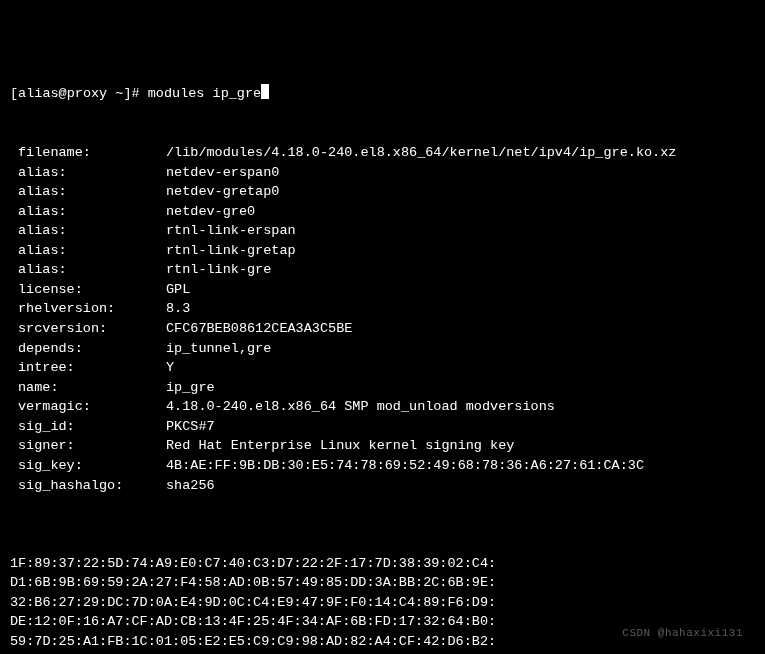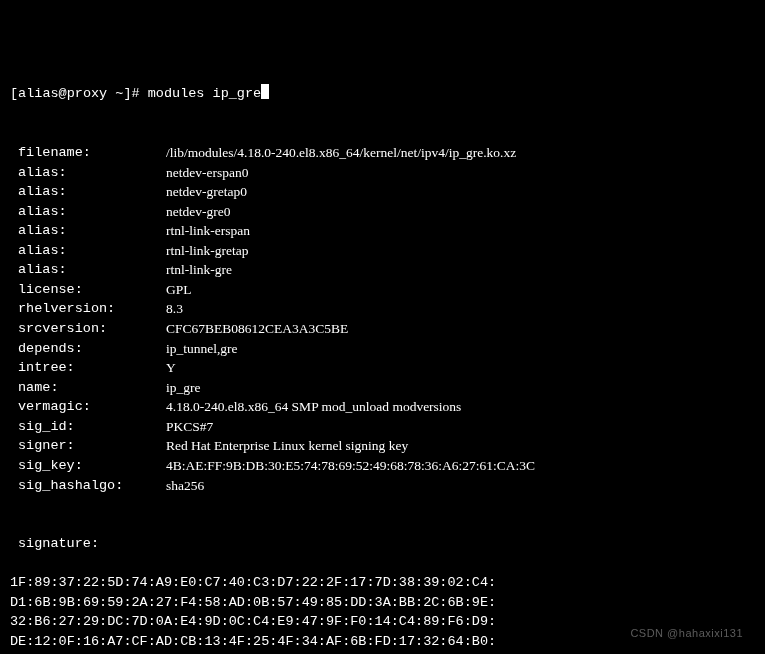--- a/index.html
+++ b/index.html
@@ -10,46 +10,45 @@
       font-size: 13.5px;
       line-height: 1.45;
       padding: 6px 10px;
       width: 765px;
       height: 654px;
       overflow: hidden;
       white-space: pre;
     }
     .line { display: flex; }
     .label { width: 148px; flex-shrink: 0; margin-left: 8px; }
-    .value { flex: 1; font-family: Liberation Serif, serif; }
+    .value { flex: 1; }
     .cursor { display: inline-block; width: 8px; height: 15px; background: #fff; vertical-align: text-bottom; }
     .sig-lines { }
     .watermark {
       position: absolute;
       right: 22px;
       bottom: 12px;
       font-size: 11px;
       color: rgba(180,180,180,0.5);
-      font-family: Liberation Sans, sans-serif;
+      font-family: Liberation Mono, monospace;
       letter-spacing: 0.5px;
       pointer-events: none;
     }
   </style>
 </head>
 <body>
 
 
 
 <div class="line">
   <span><span>[alias@proxy ~]#</span> <span>modules ip_gre</span></span><span class="cursor"></span>
 </div>
 
 <div id="fields"><div class="line"><span class="label">filename:</span><span class="value">/lib/modules/4.18.0-240.el8.x86_64/kernel/net/ipv4/ip_gre.ko.xz</span></div><div class="line"><span class="label">alias:</span><span class="value">netdev-erspan0</span></div><div class="line"><span class="label">alias:</span><span class="value">netdev-gretap0</span></div><div class="line"><span class="label">alias:</span><span class="value">netdev-gre0</span></div><div class="line"><span class="label">alias:</span><span class="value">rtnl-link-erspan</span></div><div class="line"><span class="label">alias:</span><span class="value">rtnl-link-gretap</span></div><div class="line"><span class="label">alias:</span><span class="value">rtnl-link-gre</span></div><div class="line"><span class="label">license:</span><span class="value">GPL</span></div><div class="line"><span class="label">rhelversion:</span><span class="value">8.3</span></div><div class="line"><span class="label">srcversion:</span><span class="value">CFC67BEB08612CEA3A3C5BE</span></div><div class="line"><span class="label">depends:</span><span class="value">ip_tunnel,gre</span></div><div class="line"><span class="label">intree:</span><span class="value">Y</span></div><div class="line"><span class="label">name:</span><span class="value">ip_gre</span></div><div class="line"><span class="label">vermagic:</span><span class="value">4.18.0-240.el8.x86_64 SMP mod_unload modversions</span></div><div class="line"><span class="label">sig_id:</span><span class="value">PKCS#7</span></div><div class="line"><span class="label">signer:</span><span class="value">Red Hat Enterprise Linux kernel signing key</span></div><div class="line"><span class="label">sig_key:</span><span class="value">4B:AE:FF:9B:DB:30:E5:74:78:69:52:49:68:78:36:A6:27:61:CA:3C</span></div><div class="line"><span class="label">sig_hashalgo:</span><span class="value">sha256</span></div></div>
 
 <div class="line">
-  <span class="label">signature:</span>
 </div>
 <div id="sig-rest"><div class="sig-lines">1F:89:37:22:5D:74:A9:E0:C7:40:C3:D7:22:2F:17:7D:38:39:02:C4:</div><div class="sig-lines">D1:6B:9B:69:59:2A:27:F4:58:AD:0B:57:49:85:DD:3A:BB:2C:6B:9E:</div><div class="sig-lines">32:B6:27:29:DC:7D:0A:E4:9D:0C:C4:E9:47:9F:F0:14:C4:89:F6:D9:</div><div class="sig-lines">DE:12:0F:16:A7:CF:AD:CB:13:4F:25:4F:34:AF:6B:FD:17:32:64:B0:</div><div class="sig-lines">59:7D:25:A1:FB:1C:01:05:E2:E5:C9:C9:98:AD:82:A4:CF:42:D6:B2:</div></div>
 
 <div class="watermark">CSDN @hahaxixi131</div>
 
 
 
 
 </body></html>

